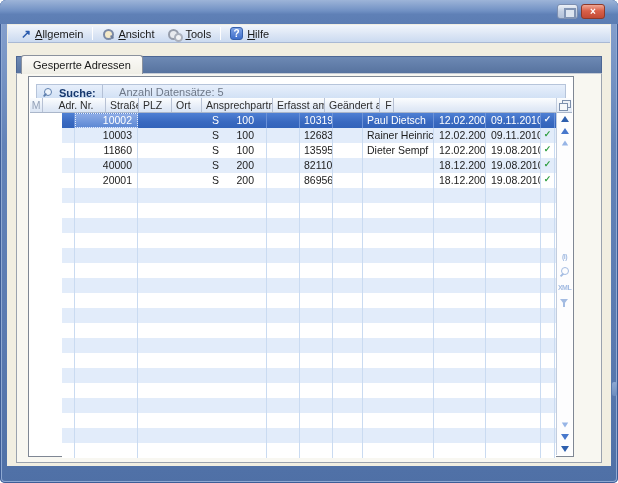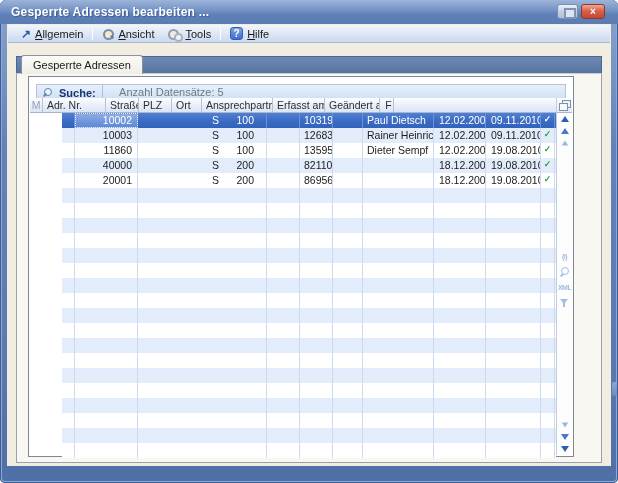--- a/index.html
+++ b/index.html
@@ -140,21 +140,20 @@
   .s-filter::after { content:""; position:absolute; left:3px; top:5px; width:2px; height:4px; background:#a4bce2; }
 
   .grip { position:absolute; right:1px; top:382px; width:5px; height:14px;
     background:linear-gradient(#8ea8d2,#6c8cbe); border-radius:2px; }
 </style>
 </head>
 <body>
 
 <div class="window">
   <div class="titlebar">
-    <div class="title">Gesperrte Adressen bearbeiten ...</div>
     <div class="winbtn btn-max"></div>
     <div class="winbtn btn-close">×</div>
   </div>
 
   <div class="inner">
     <div class="menubar">
       <div class="menuitem">
         <span class="mi ic-arrow">↗</span>
         <span class="mlabel"><u>A</u>llgemein</span>
       </div>
@@ -182,21 +181,21 @@
       <div class="searchbar">
         <span class="s-mag"></span>
         <span class="s-label">Suche:</span>
         <span class="s-count">Anzahl Datensätze: 5</span>
       </div>
 
       <div class="gridwrap">
         <div class="gridmain">
           <div class="header">
             <div class="c-m hm">M</div>
-            <div class="c-adr" style="text-align:left;padding-left:4px;">Adr. Nr.</div>
+            <div class="c-adr" style="text-align:center;padding-left:4px;">Adr. Nr.</div>
             <div class="c-str" style="padding-left:4px;">Straße</div>
             <div class="c-plz">PLZ</div>
             <div class="c-ort" style="padding-left:4px;">Ort</div>
             <div class="c-ans">Ansprechpartner</div>
             <div class="c-erf">Erfasst am</div>
             <div class="c-gea">Geändert am</div>
             <div class="c-f">F</div>
             <div class="c-fil"></div>
           </div>
           <div class="rows" id="rows">

